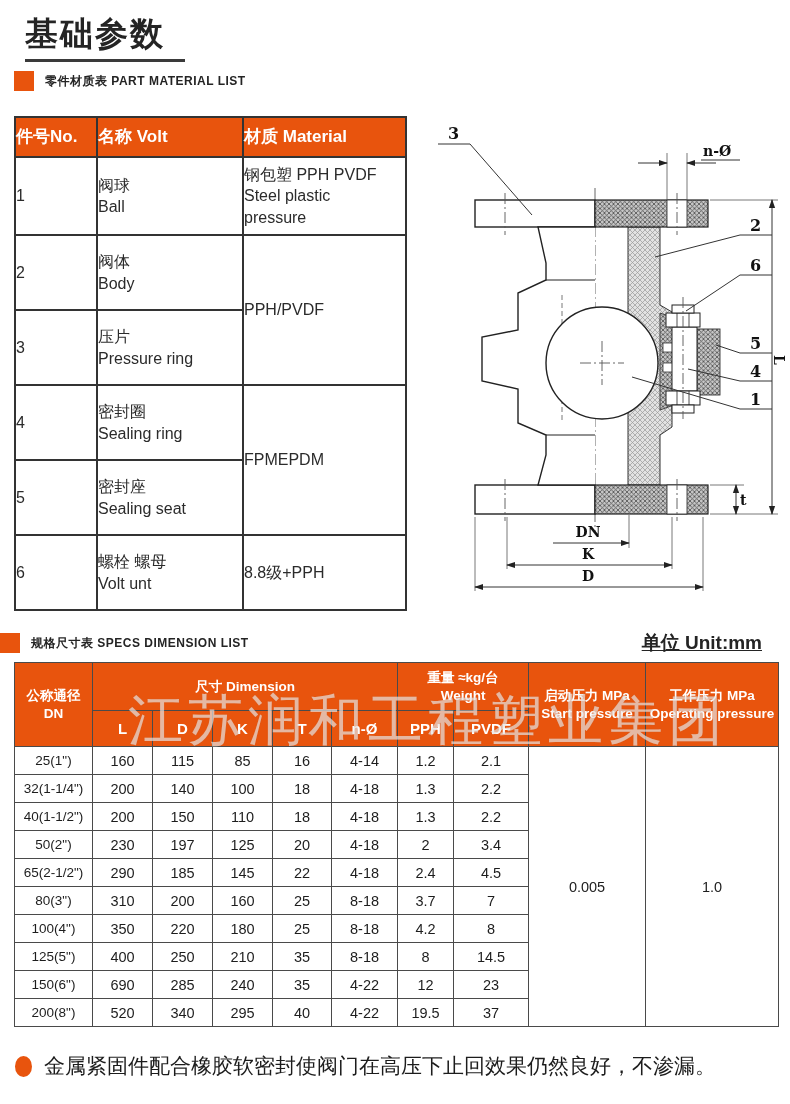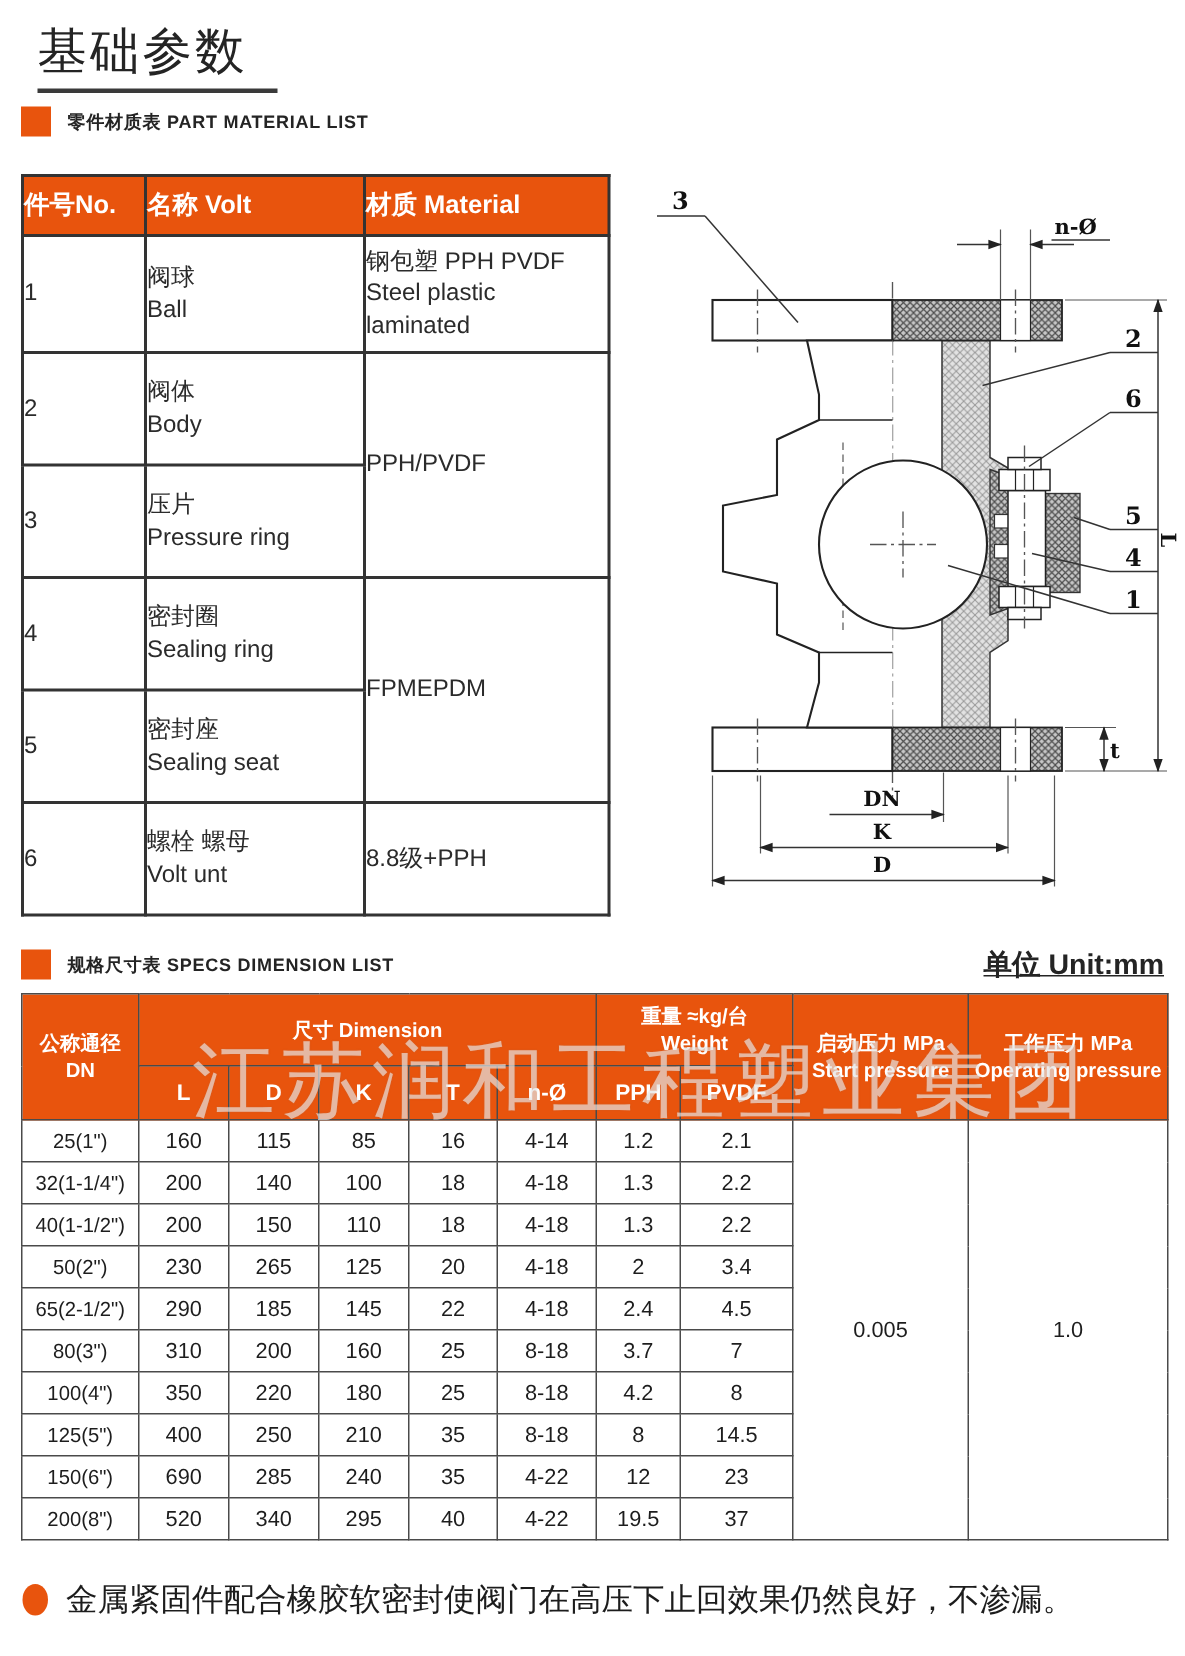--- a/index.html
+++ b/index.html
@@ -5,34 +5,34 @@
   * { box-sizing: border-box; margin: 0; padding: 0; }
   html,body { width: 790px; background: #fff; }
   body {
     position: relative; height: 1104px; overflow: hidden;
     font-family: "Liberation Sans", "DejaVu Sans", sans-serif;
     color: #222;
   }
   
   .page-title {
     position: absolute; left: 25px; top: 12px;
-    font-size: 33px; font-weight: 400; letter-spacing: 2px; color: #242424;
+    font-size: 33px; font-weight: 700; letter-spacing: 2px; color: #242424;
   }
   .title-underline {
     position: absolute; left: 25px; top: 59px; width: 160px; height: 3px; background: #3a3a3a;
   }
   
   .section-header {
     position: absolute; display: flex; align-items: center; gap: 11px;
   }
   .section-bullet { width: 20px; height: 20px; background: #e8540d; flex: 0 0 auto; }
   .section-title { font-size: 12px; font-weight: bold; color: #242424; letter-spacing: .5px; }
   .unit-label { font-size: 19px; font-weight: bold; color: #242424; text-decoration: underline; }
   #sec1 { left: 14px; top: 71px; }
-  #sec2 { left: 14px; top: 630px; width: 762px; justify-content: space-between; }
+  #sec2 { left: 0; top: 630px; width: 762px; justify-content: space-between; }
   #sec2 .lhs { display:flex; align-items:center; gap:11px; }
   
   table { border-collapse: collapse; table-layout: fixed; }
   #material-table {
     position: absolute; left: 14px; top: 116px; width: 391px;
     text-align: left;
   }
   #material-table th, #material-table td {
     border: 2px solid #333; white-space: pre-line; line-height: 1.32;
   }
@@ -103,21 +103,21 @@
       <th>材质 Material</th>
     </tr>
   </thead>
   <tbody>
     <tr class="r1">
       <td>1</td>
       <td>阀球
 Ball</td>
       <td>钢包塑 PPH PVDF
 Steel plastic
-laminated</td>
+pressure</td>
     </tr>
     <tr class="rn">
       <td>2</td>
       <td>阀体
 Body</td>
       <td rowspan="2">PPH/PVDF</td>
     </tr>
     <tr class="rn">
       <td>3</td>
       <td>压片
@@ -334,21 +334,21 @@
         <td>150</td>
         <td>110</td>
         <td>18</td>
         <td>4-18</td>
         <td>1.3</td>
         <td>2.2</td>
       </tr>
       <tr>
         <td>50(2")</td>
         <td>230</td>
-        <td>265</td>
+        <td>197</td>
         <td>125</td>
         <td>20</td>
         <td>4-18</td>
         <td>2</td>
         <td>3.4</td>
       </tr>
       <tr>
         <td>65(2-1/2")</td>
         <td>290</td>
         <td>185</td>

